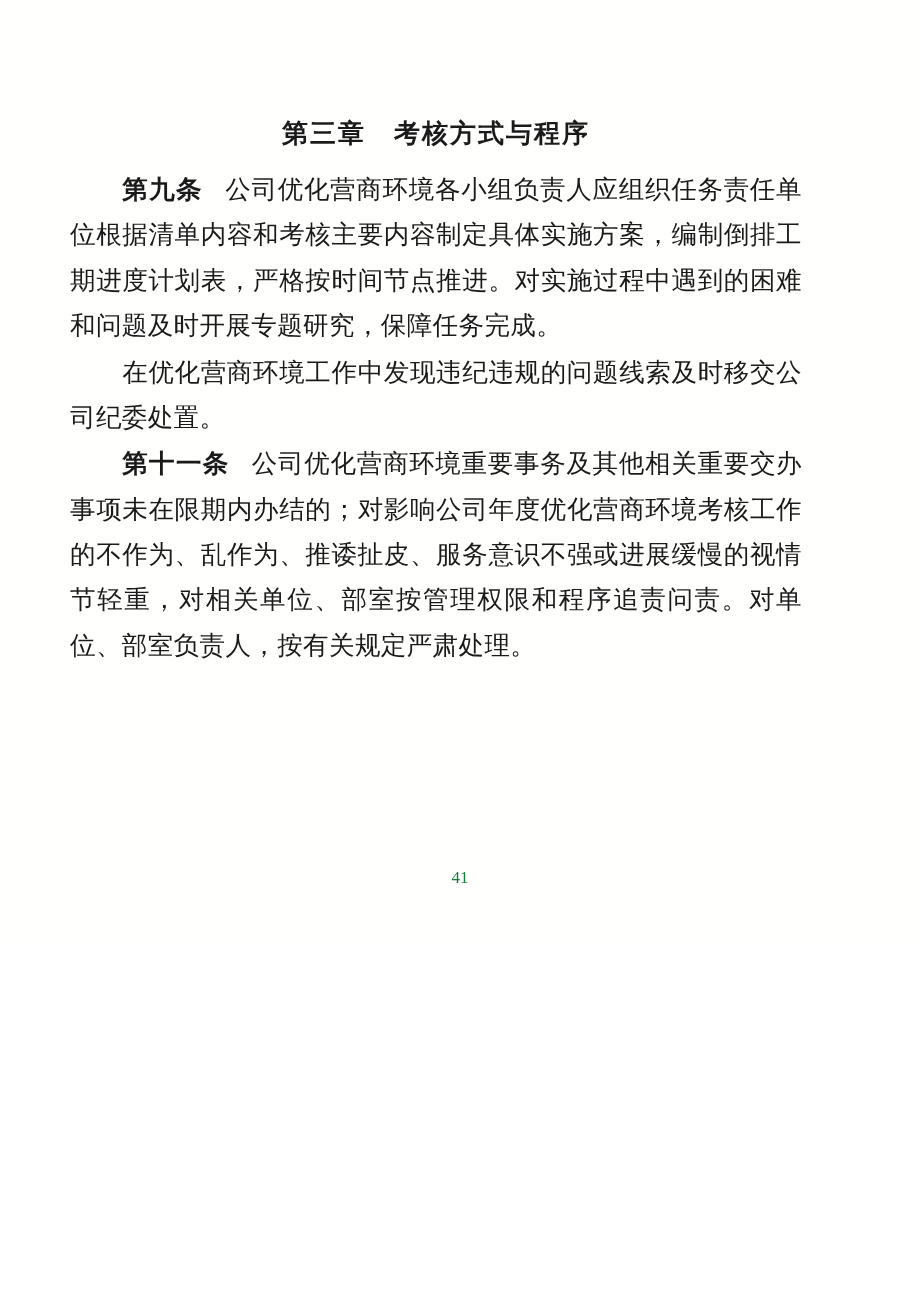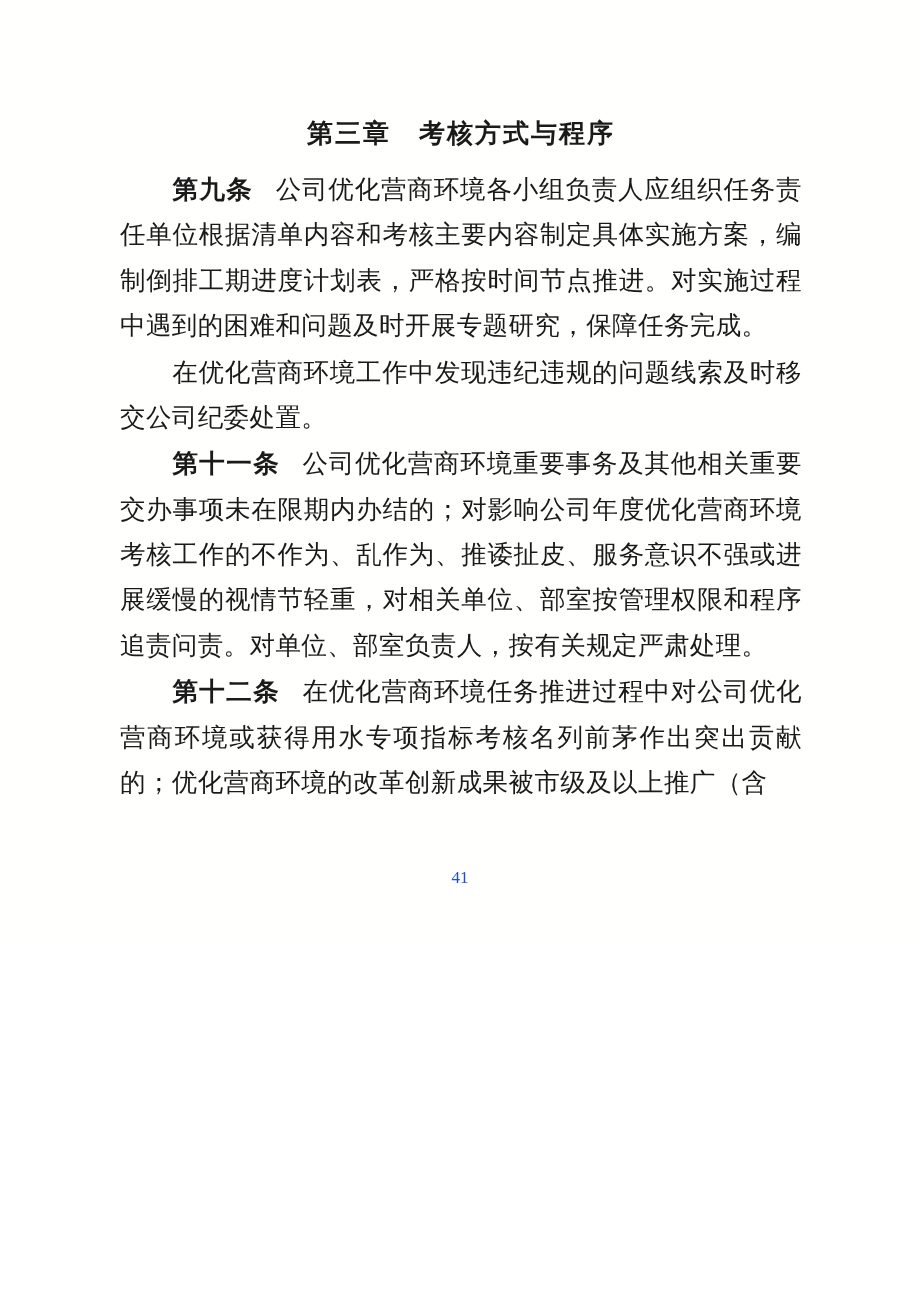--- a/index.html
+++ b/index.html
@@ -13,21 +13,21 @@
     font-family: "Liberation Serif", "DejaVu Serif", serif;
     color: #1a1a1a;
     position: relative;
     overflow: hidden;
   }
   .page {
     position: relative;
     width: 920px;
     height: 944px;
     box-sizing: border-box;
-    padding: 96px 118px 60px 120px;
+    padding: 96px 118px 60px 70px;
     background: #fffffe;
   }
   .chapter-heading {
     text-align: center;
     font-size: 26px;
     font-weight: bold;
     letter-spacing: 2px;
     margin: 18px 0 14px 0;
     line-height: 1.5;
   }
@@ -58,21 +58,21 @@
   .first-block {
   }
   .page-number {
     position: absolute;
     bottom: 56px;
     left: 0;
     width: 920px;
     text-align: center;
     font-size: 17px;
     font-family: "Liberation Serif", serif;
-    color: #1d4ed8;
+    color: #15803d;
   }
   .num {
     font-family: "Liberation Serif", serif;
   }
 </style>
 </head>
 <body>
 
 <div class="page">
 
@@ -87,19 +87,16 @@
 
 
   <div class="para">
     <span class="indent"></span><span>在优化营商环境工作中发现违纪违规的问题线索及时移交公司纪委处置。</span>
   </div>
 
   <div class="para">
     <span class="indent"></span><span class="label">第十一条</span><span class="label-gap"></span><span>公司优化营商环境重要事务及其他相关重要交办事项未在限期内办结的；对影响公司年度优化营商环境考核工作的不作为、乱作为、推诿扯皮、服务意识不强或进展缓慢的视情节轻重，对相关单位、部室按管理权限和程序追责问责。对单位、部室负责人，按有关规定严肃处理。</span>
   </div>
 
-  <div class="para">
-    <span class="indent"></span><span class="label">第十二条</span><span class="label-gap"></span><span>在优化营商环境任务推进过程中对公司优化营商环境或获得用水专项指标考核名列前茅作出突出贡献的；优化营商环境的改革创新成果被市级及以上推广（含</span>
-  </div>
 
   <div class="page-number num">41</div>
 
 </div>
 
 </body></html>

